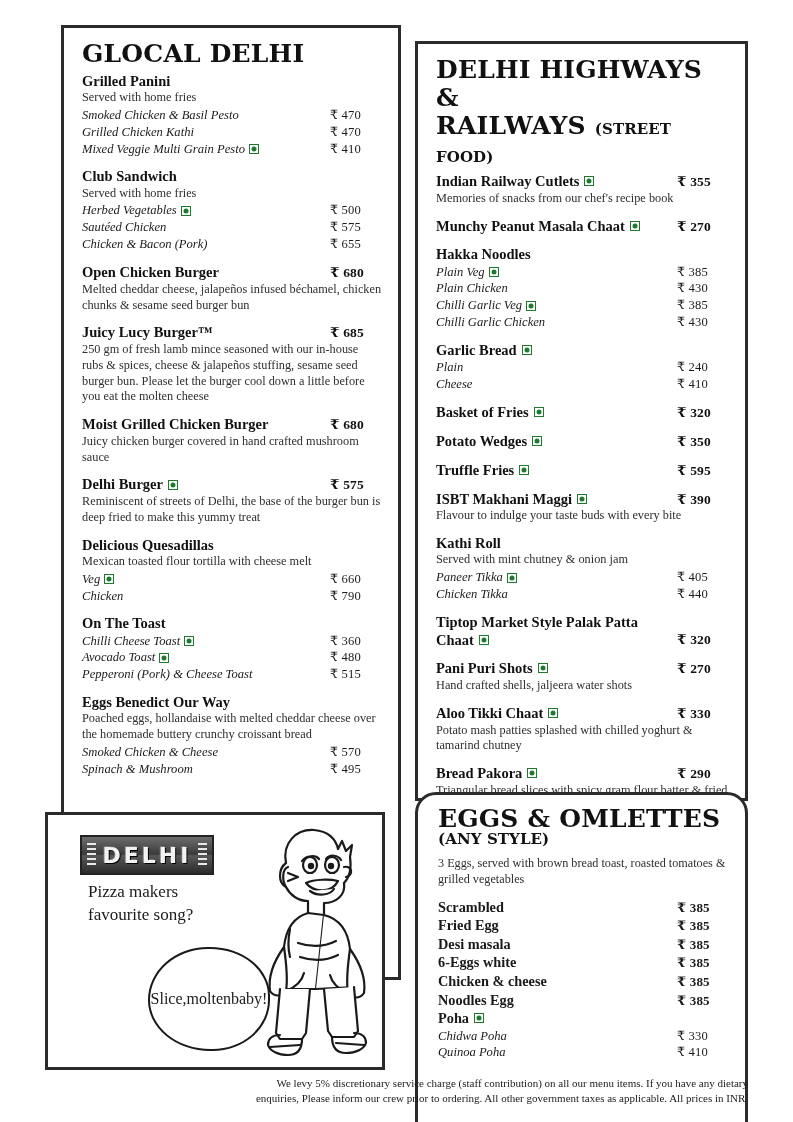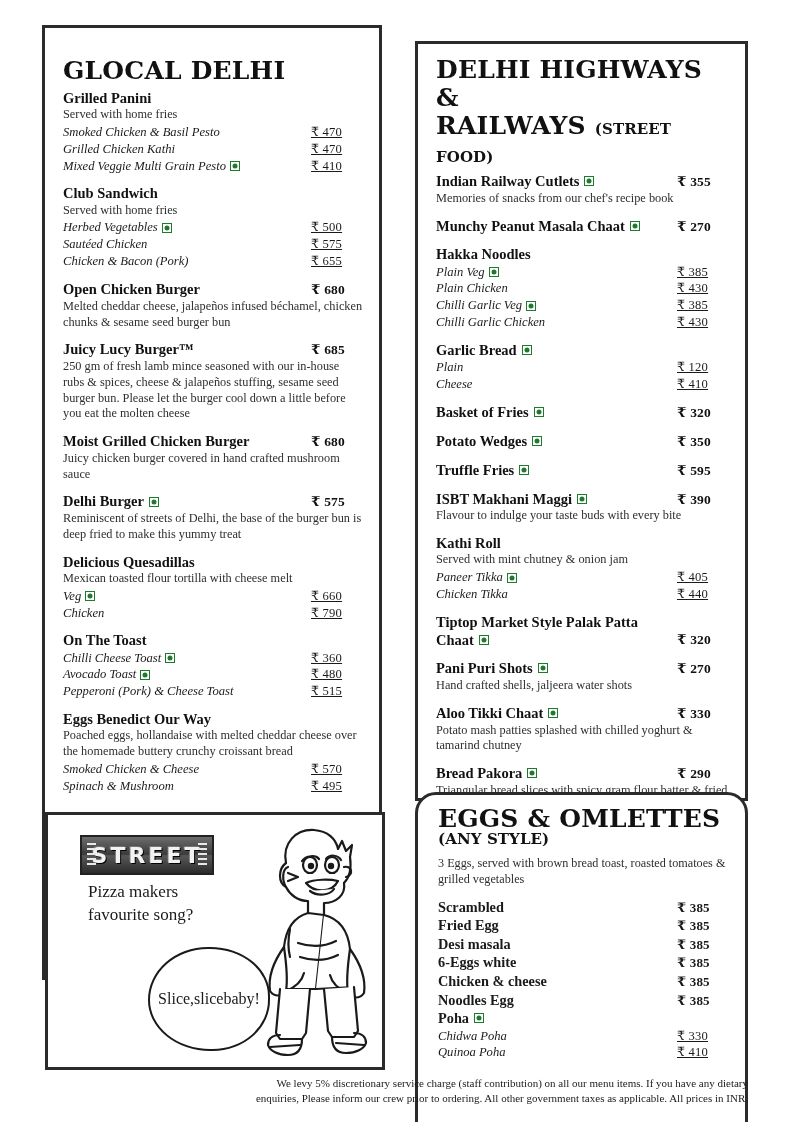--- a/index.html
+++ b/index.html
@@ -5,21 +5,21 @@
   html,body{margin:0;padding:0;}
   body{
     width:793px;height:1122px;background:#ffffff;
     font-family:"Liberation Serif","DejaVu Serif",serif;
     color:#1a1a1a;overflow:hidden;position:relative;
   }
   .page{position:absolute;inset:0;}
 
   .box{position:absolute;border:3px solid #2b2b2b;background:#fff;box-sizing:border-box;}
 
-  #box-glocal{left:42px;top:25px;width:340px;height:955px;padding:29px 16px 0 18px;}
+  #box-glocal{left:61px;top:25px;width:340px;height:955px;padding:12px 16px 0 18px;}
   #box-pizza{left:45px;top:812px;width:340px;height:258px;}
   #box-highways{left:415px;top:25px;width:333px;height:760px;padding:12px 16px 16px 18px;margin-top:16px;}
   #box-eggs{left:415px;top:792px;width:333px;height:352px;padding:10px 16px 0 20px;border-radius:21px;}
 
   .section-title{
     font-family:"DejaVu Serif",serif;
     font-weight:700;font-size:25px;line-height:1.12;
     letter-spacing:.2px;color:#111;margin:0 0 4px 0;
     text-transform:uppercase;
   }
@@ -39,21 +39,21 @@
   .desc{font-size:12.3px;line-height:1.28;color:#2e2e2e;margin:0 0 1px 0;max-width:300px;}
   .sub-row{
     display:flex;align-items:baseline;justify-content:space-between;
     font-style:italic;font-size:12.6px;line-height:1.34;color:#1a1a1a;gap:8px;
   }
   .sub-row .nm{display:flex;align-items:center;gap:4px;}
   .price{
     font-weight:700;font-size:13px;white-space:nowrap;
     min-width:52px;text-align:left;letter-spacing:.2px;
   }
-  .sub-row .price{font-style:normal;font-weight:400;font-size:12.6px;text-decoration:underline;}
+  .sub-row .price{font-style:normal;font-weight:400;font-size:12.6px;}
   .grp-head .price{font-size:13.5px;}
 
   .veg{
     display:inline-block;width:10px;height:10px;border:1.4px solid #1f7a30;
     position:relative;box-sizing:border-box;vertical-align:middle;flex:none;
   }
   .veg::after{
     content:"";position:absolute;left:50%;top:50%;
     width:5px;height:5px;border-radius:50%;background:#1f7a30;
     transform:translate(-50%,-50%);
@@ -272,30 +272,30 @@
             <div class="price">₹ 495</div>
           </div>
         </div>
       </div>
   </div>
 
   <div class="box" id="box-pizza">
     <div class="inner">
       <div class="pizza-logo">
         <div class="bars l"></div>
-        <div class="txt">STREET</div>
+        <div class="txt">DELHI</div>
         <div class="bars r"></div>
       </div>
       <div class="joke">
         <div>Pizza makers</div>
         <div>favourite song?</div>
       </div>
       <div class="bubble">
         <span>Slice,</span>
-        <span>slice</span>
+        <span>molten</span>
         <span>baby!</span>
       </div>
       <svg class="guy" viewBox="0 0 150 245">
         <g fill="none" stroke="#1a1a1a" stroke-width="2.2" stroke-linejoin="round" stroke-linecap="round">
           <path d="M62 42 C58 22 72 8 90 9 C104 10 112 18 114 28 L118 20 L122 30 L128 24 L126 36 C128 50 124 58 120 62"></path>
           <path d="M62 42 C54 48 54 62 62 66 C66 74 74 80 84 80 L84 92"></path>
           <path d="M120 62 C122 74 112 82 100 82 L100 94"></path>
           <path d="M62 66 C58 60 58 48 64 46"></path>
           <ellipse cx="86" cy="44" rx="7" ry="8"></ellipse>
             <circle cx="87" cy="45" r="3.2" fill="#1a1a1a" stroke="none"></circle>
@@ -392,21 +392,21 @@
             <div class="nm">
               <span>Garlic Bread</span>
               <span class="veg"></span>
             </div>
             <div class="price"></div>
           </div>
           <div class="sub-row">
             <div class="nm">
               <span>Plain</span>
             </div>
-            <div class="price">₹ 120</div>
+            <div class="price">₹ 240</div>
           </div>
           <div class="sub-row">
             <div class="nm">
               <span>Cheese</span>
             </div>
             <div class="price">₹ 410</div>
           </div>
         </div>
         <div class="group">
           <div class="grp-head">

